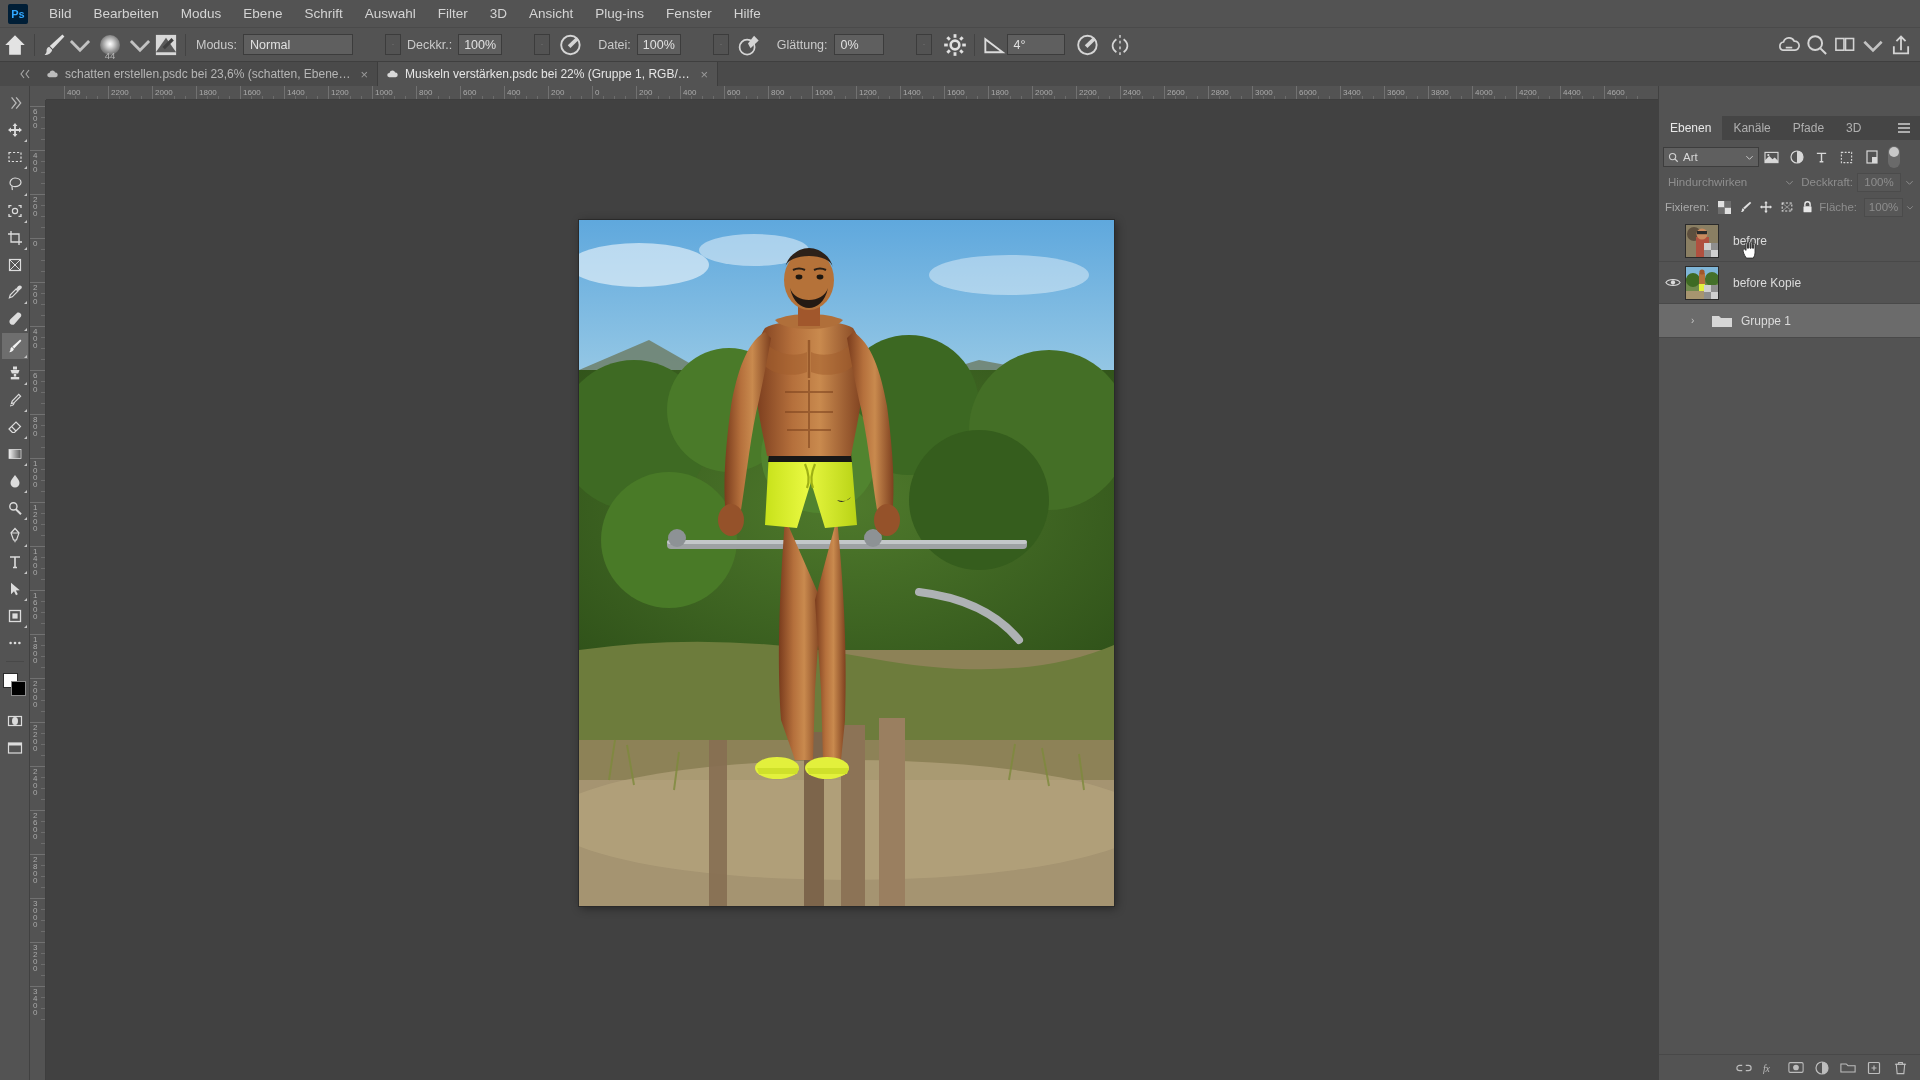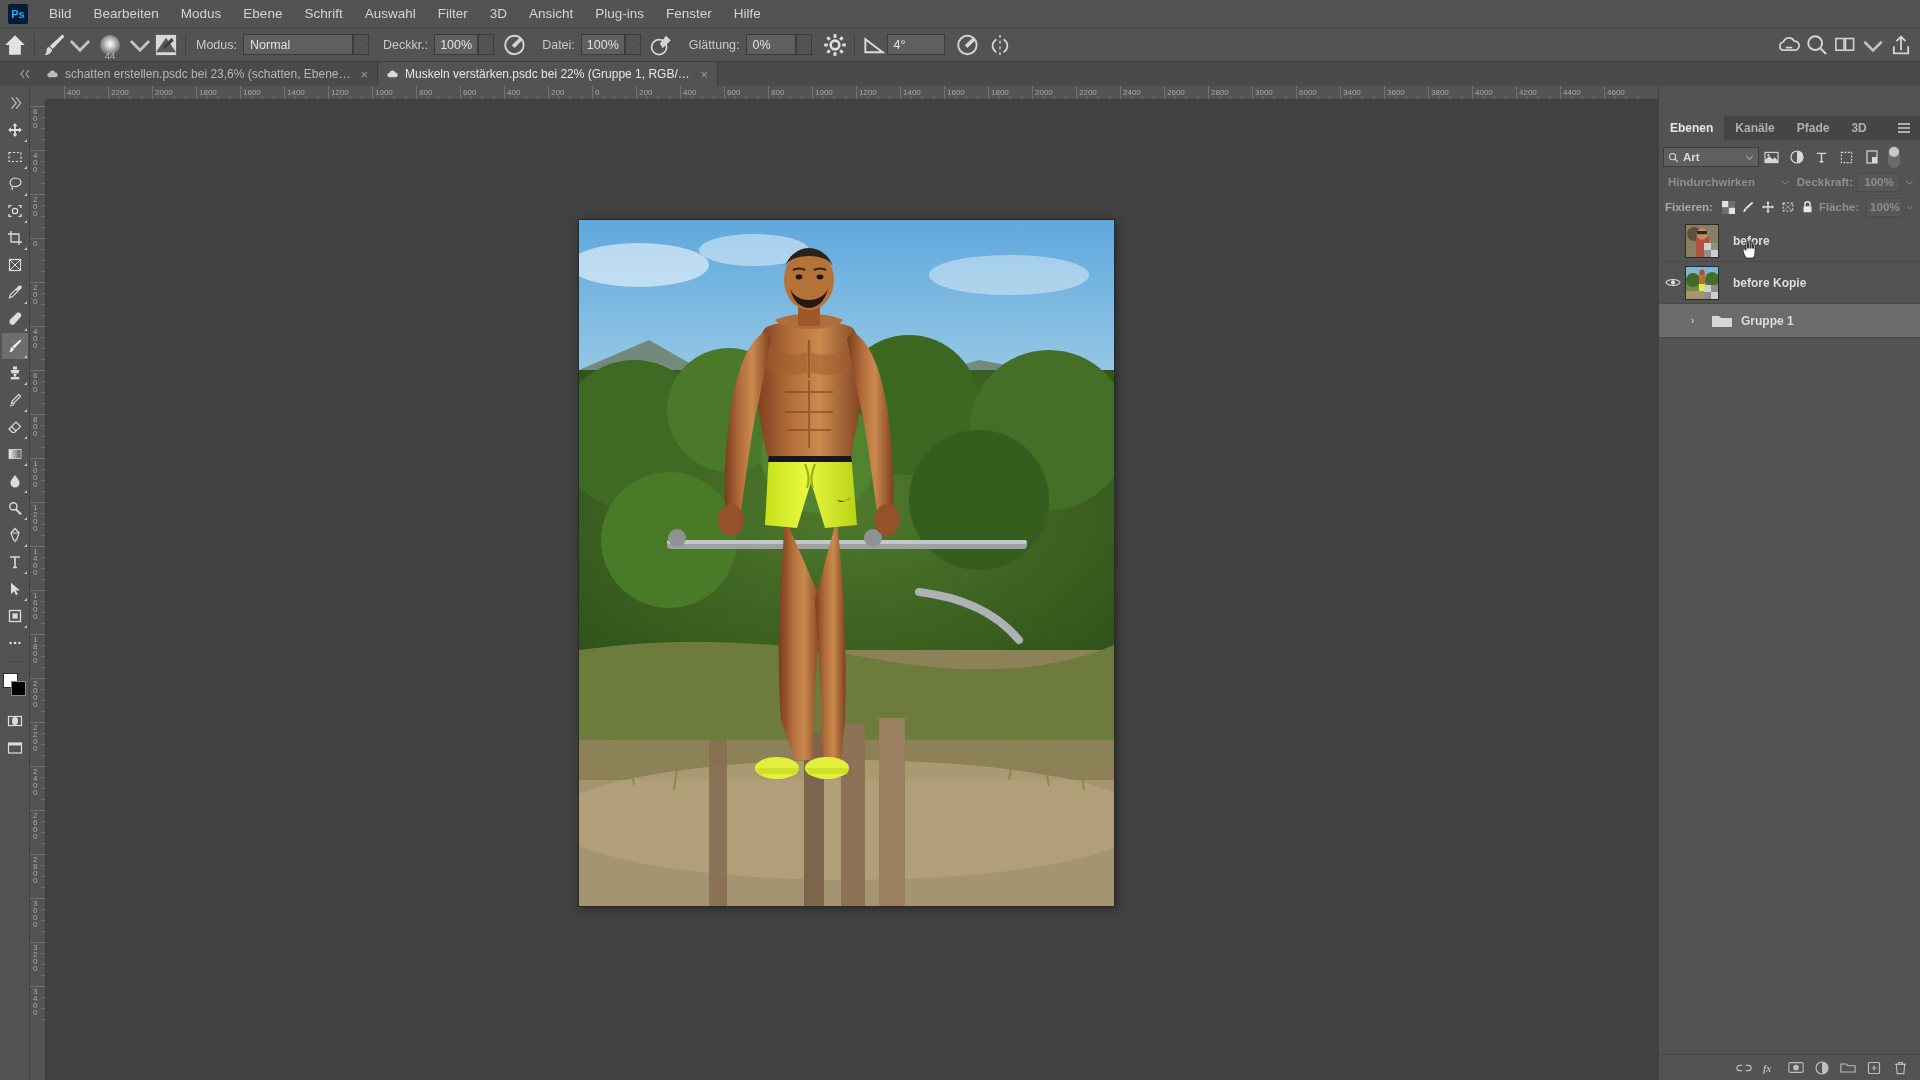--- a/index.html
+++ b/index.html
@@ -20,21 +20,21 @@
   
   .optionsbar { height:34px; background:#535353; display:flex; align-items:center;
     padding-left:2px; border-bottom:1px solid #3f3f3f; }
   .opt-sep { width:1px; height:22px; background:#434343; margin:0 6px; }
   .opt-icon { width:26px; height:26px; display:flex; align-items:center;
     justify-content:center; cursor:default; }
   .opt-label { font-size:12.5px; color:#cacaca; margin:0 6px 0 4px; white-space:nowrap; }
   .opt-field { background:#5f5f5f; border:1px solid #3c3c3c; height:21px;
     display:flex; align-items:center; font-size:12.5px; color:#e0e0e0;
     padding:0 6px; }
-  .opt-combo { display:flex; align-items:center; }
+  .opt-combo { display:flex; align-items:center;gap:32px; }
   .caret { width:16px; height:21px; display:flex; align-items:center;
     justify-content:center; background:transparent; }
   .caret svg { width:9px; height:9px; }
   .brush-preview { width:34px; height:30px; display:flex; flex-direction:column;
     align-items:center; justify-content:center; position:relative; }
   .brush-dot { width:20px; height:20px; border-radius:50%;
     background:radial-gradient(circle at 50% 45%, #ffffff 0%, #d8d8d8 22%, #8f8f8f 55%, #606060 80%, #565656 100%); }
   .brush-num { font-size:9.5px; color:#b4b4b4; position:absolute; bottom:-1px; }
 
   
@@ -86,21 +86,21 @@
     font-size:11px; color:#d0d0d0; border-top:1px solid #434343; }
   .sb-zoom { width:60px; padding-left:14px; }
   .sb-dims { padding-left:28px; }
   .sb-arrow { margin-left:26px; font-size:10px; color:#b0b0b0; }
 
   
   .rightcol { width:262px; background:#535353; display:flex; flex-direction:column;
     border-left:1px solid #414141; }
   .collapse-strip { height:30px; display:flex; align-items:center;
     padding-left:6px; }
-  .panel { background:#a16207; display:flex; flex-direction:column; flex:1;font-weight:bold; }
+  .panel { background:#a16207; display:flex; flex-direction:column; flex:1; }
   .panel-tabs { height:24px; background:#454545; display:flex; align-items:stretch; }
   .ptab { font-size:12px; color:#b0b0b0; padding:0 11px; display:flex;
     align-items:center; background:#454545; cursor:default; }
   .ptab.active { background:#535353; color:#e8e8e8; }
   .ptab-menu { margin-left:auto; display:flex; align-items:center; padding:0 9px; }
   .panel-body { background:#535353; flex:1; display:flex; flex-direction:column; }
   .filter-row { height:26px; display:flex; align-items:center; gap:0px;
     padding:0 4px; margin-top:4px; }
   .kind-combo { width:96px; height:20px; background:#5f5f5f; border:1px solid #3d3d3d;
     display:flex; align-items:center; font-size:11.5px; color:#d8d8d8; padding:0 4px; gap:4px; }
@@ -204,21 +204,21 @@
     <span class="opt-label">Modus:</span>
     <div class="opt-combo">
       <div class="opt-field" style="width:110px">Normal</div>
       <div class="opt-field caret">
         <svg viewBox="0 0 10 10">
             <path d="M1.5 3.5 L5 7 L8.5 3.5" stroke="#c8c8c8" stroke-width="1.1" fill="none"></path>
           </svg>
       </div>
     </div>
 
-    <span class="opt-label" style="margin-left:14px">Deckkr.:</span>
+    <span class="opt-label" style="margin-left:6px">Deckkr.:</span>
     <div class="opt-combo">
       <div class="opt-field" style="width:44px;justify-content:center">100%</div>
       <div class="opt-field caret">
         <svg viewBox="0 0 10 10">
             <path d="M1.5 3.5 L5 7 L8.5 3.5" stroke="#c8c8c8" stroke-width="1.1" fill="none"></path>
           </svg>
       </div>
     </div>
     <div class="opt-icon" style="margin-left:8px">
       <svg viewBox="0 0 18 18">

